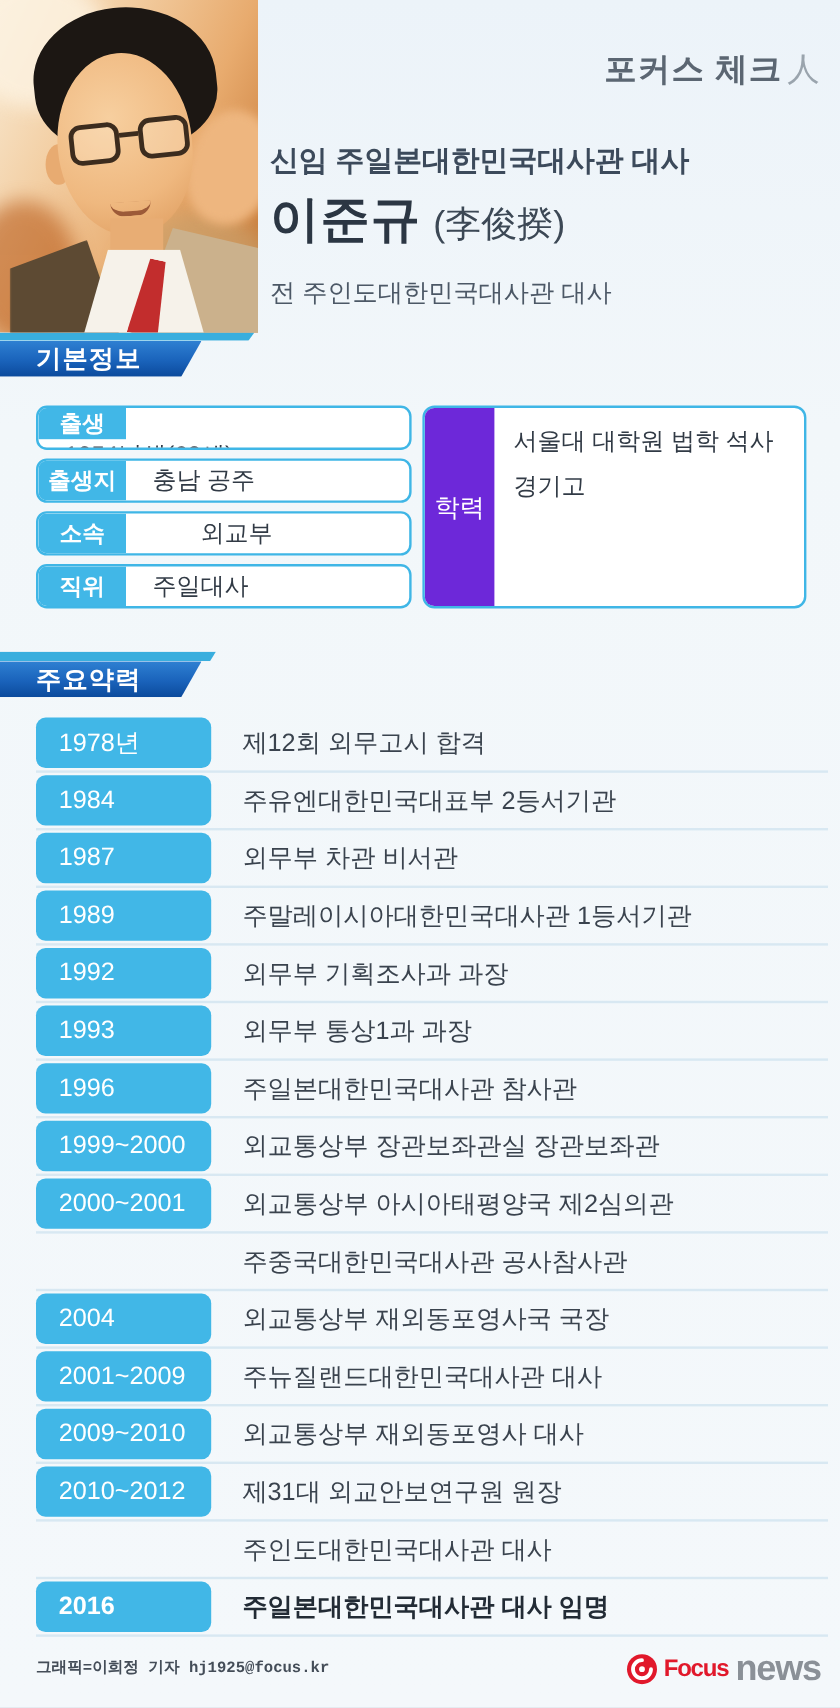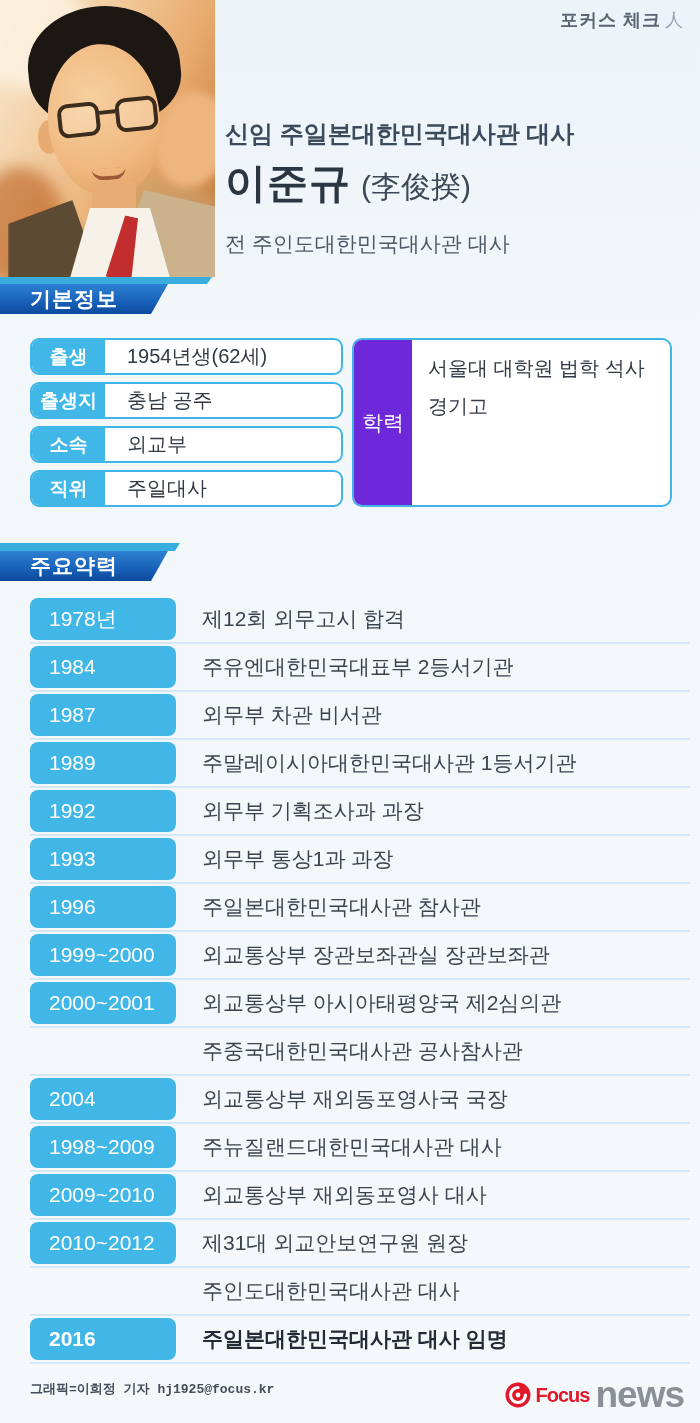--- a/index.html
+++ b/index.html
@@ -5,21 +5,21 @@
   * { margin:0; padding:0; box-sizing:border-box; }
   html,body { background:#dfe6ec; }
   body { font-family:"Liberation Sans","DejaVu Sans",sans-serif; }
   .canvas {
     position:relative; width:700px; height:1423px; margin:0 auto;
     background:linear-gradient(180deg,#ecf3f9 0%,#f2f7fa 25%,#f4f8fb 100%);
     overflow:hidden;
   }
 
   
-  .page-title { position:absolute; top:8px; right:16px; font-size:18px; font-weight:700;
+  .page-title { position:absolute; top:40px; right:16px; font-size:27px; font-weight:700;
     color:#5b6672; letter-spacing:1px; }
   .page-title .suffix { color:#9aa4ad; font-weight:400; margin-left:4px; }
 
   .photo { position:absolute; left:0; top:0; width:215px; height:277px; overflow:hidden;
     background:linear-gradient(115deg,#f8ead3 0%,#f3cfa4 30%,#e8ab6e 62%,#cf8544 85%,#b96f2e 100%); }
   .photo .blob { position:absolute; border-radius:50%; filter:blur(8px); }
   .photo .b1 { left:-30px; top:-20px; width:120px; height:110px; background:#fdf3e2; opacity:.8; }
   .photo .b2 { left:-25px; bottom:-10px; width:90px; height:120px; background:#b4520f; opacity:.55; }
   .photo .b3 { right:-20px; bottom:-30px; width:140px; height:130px; background:#caa06b; opacity:.7; }
   .photo .plank { position:absolute; left:40px; bottom:18px; width:150px; height:34px;
@@ -68,22 +68,22 @@
   #banner2-stripe { top:543px; width:180px; height:8px; }
   #banner2-body { top:551px; width:168px; }
 
   
   .info-row { position:absolute; left:30px; width:313px; height:37px; background:#fff;
     border:2px solid #3fb6e6; border-radius:9px; overflow:hidden; display:flex; }
   .info-label { width:73px; background:#41b7e7; color:#fff; font-size:19px; font-weight:700;
     display:flex; align-items:center; justify-content:center; flex:none; }
   .info-value { flex:1; display:flex; align-items:center; padding-left:22px;
     font-size:20px; color:#313a45; font-weight:400; }
-  #info-row-0 { top:338px; } #info-row-1 { top:382px; }
-  #info-row-2 { top:426px; } #info-row-3 { top:470px; }
+  #info-row-0 { top:338px;flex-direction:column; } #info-row-1 { top:382px; }
+  #info-row-2 { top:426px;gap:40px; } #info-row-3 { top:470px; }
 
   .edu-box { position:absolute; left:352px; top:338px; width:320px; height:169px; background:#fff;
     border:2px solid #3fb6e6; border-radius:10px; overflow:hidden; display:flex; }
   .edu-label { width:58px; background:#6d28d9; color:#fff; font-size:21px; font-weight:400;
     display:flex; align-items:center; justify-content:center; flex:none; }
   .edu-lines { flex:1; padding:9px 0 0 16px; }
   .edu-line { font-size:20px; color:#313a45; line-height:38px; white-space:nowrap; }
 
   
   .career-list { position:absolute; left:0; top:598px; width:700px; }
@@ -96,21 +96,21 @@
   .cdesc { position:absolute; left:202px; top:0; height:42px; display:flex; align-items:center;
     font-size:21px; color:#3a434e; white-space:nowrap; }
   .crow.em .cyear { font-weight:700; }
   .crow.em .cdesc { font-weight:700; color:#222b35; }
 
   
   .credit { position:absolute; left:30px; top:1380px; font-size:13px; font-weight:600; color:#444d58;font-family:Liberation Mono, monospace; }
   .logo { position:absolute; right:16px; top:1374px; display:flex; align-items:center; }
   .logo svg { display:block; }
   .logo-focus { font-size:20px; font-weight:800; color:#e1182b; letter-spacing:-1px; margin-left:5px; }
-  .logo-news { font-size:37px; font-weight:700; color:#8a9097; letter-spacing:-1px; margin-left:6px; }
+  .logo-news { font-size:30px; font-weight:700; color:#8a9097; letter-spacing:-1px; margin-left:6px; }
 </style>
 </head>
 <body>
 
 <div class="canvas">
 
   <div class="page-title">
     <span>포커스 체크</span><span class="suffix">人</span>
   </div>
 
@@ -211,21 +211,21 @@
       <div class="cdesc">외교통상부 아시아태평양국 제2심의관</div>
     </div>
     <div class="crow">
       <div class="cdesc">주중국대한민국대사관 공사참사관</div>
     </div>
     <div class="crow">
       <div class="cyear">2004</div>
       <div class="cdesc">외교통상부 재외동포영사국 국장</div>
     </div>
     <div class="crow">
-      <div class="cyear">1998~2009</div>
+      <div class="cyear">2001~2009</div>
       <div class="cdesc">주뉴질랜드대한민국대사관 대사</div>
     </div>
     <div class="crow">
       <div class="cyear">2009~2010</div>
       <div class="cdesc">외교통상부 재외동포영사 대사</div>
     </div>
     <div class="crow">
       <div class="cyear">2010~2012</div>
       <div class="cdesc">제31대 외교안보연구원 원장</div>
     </div>

